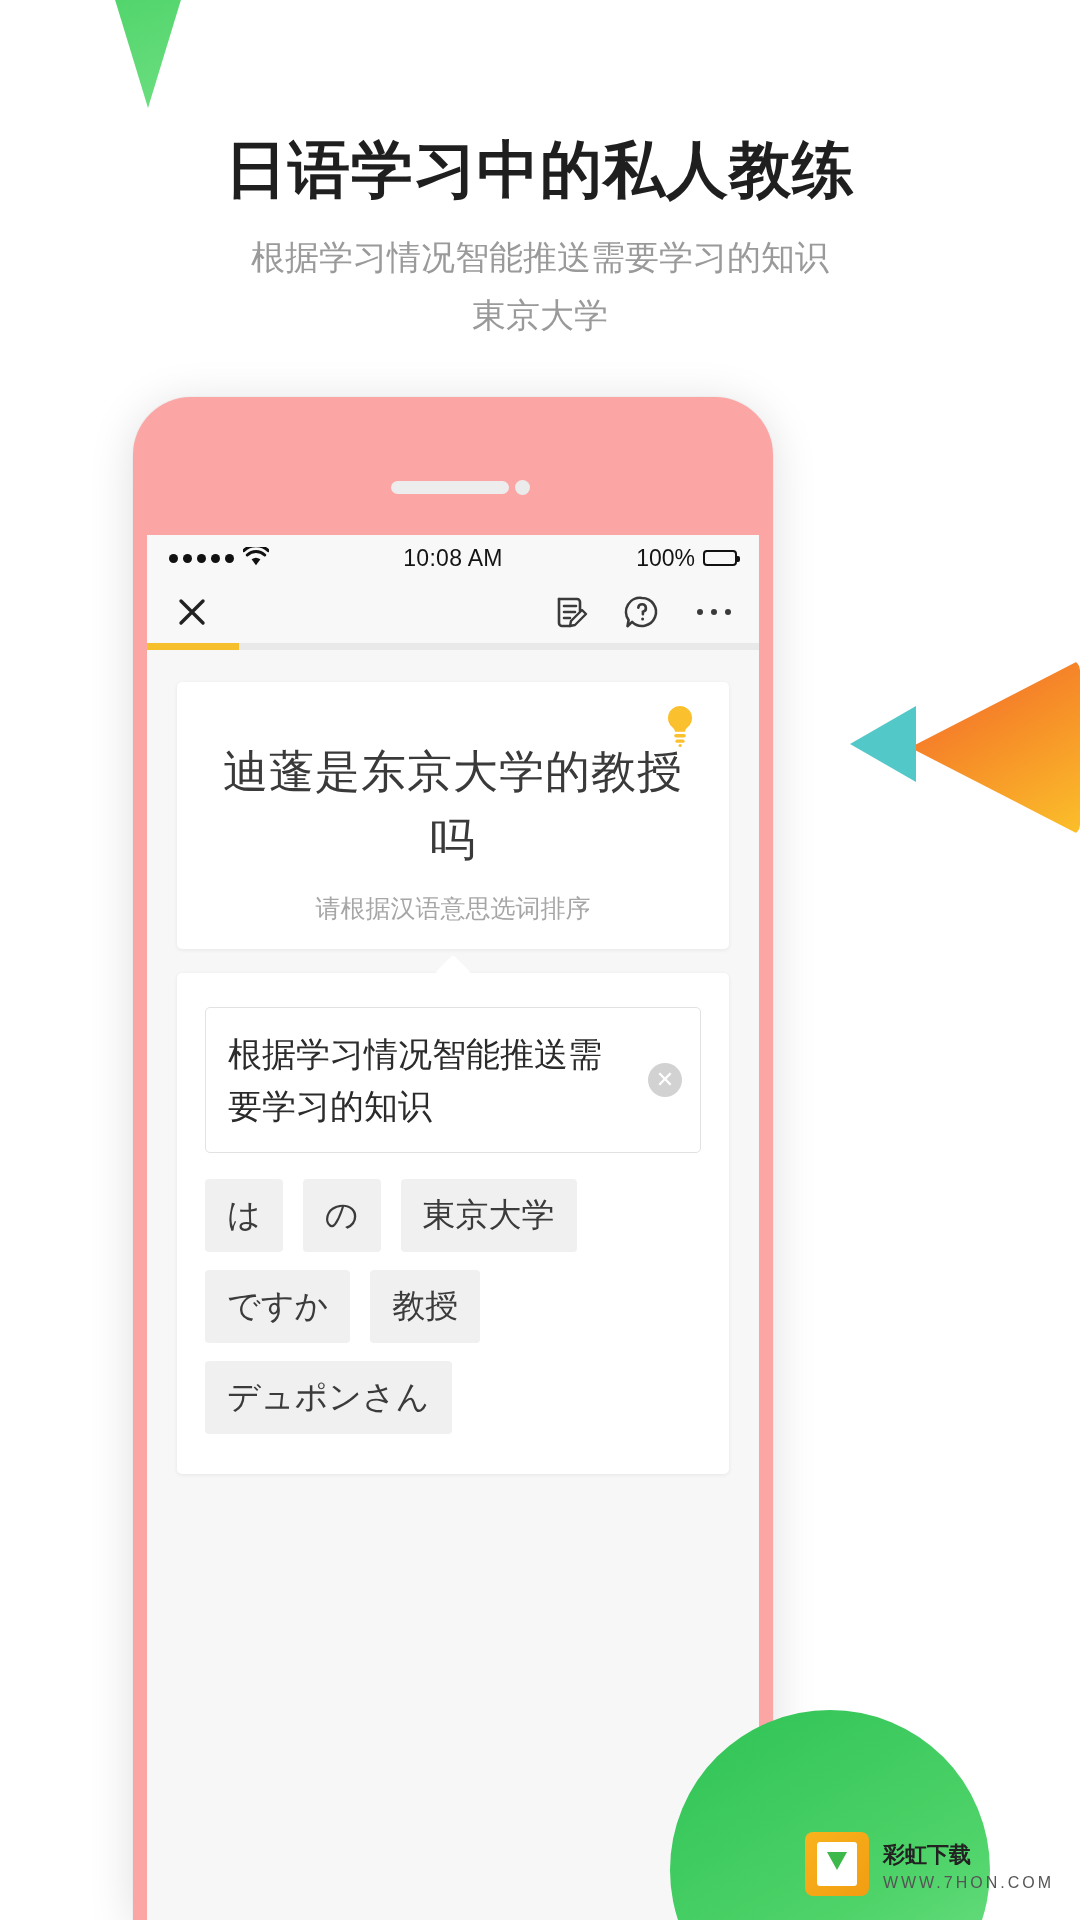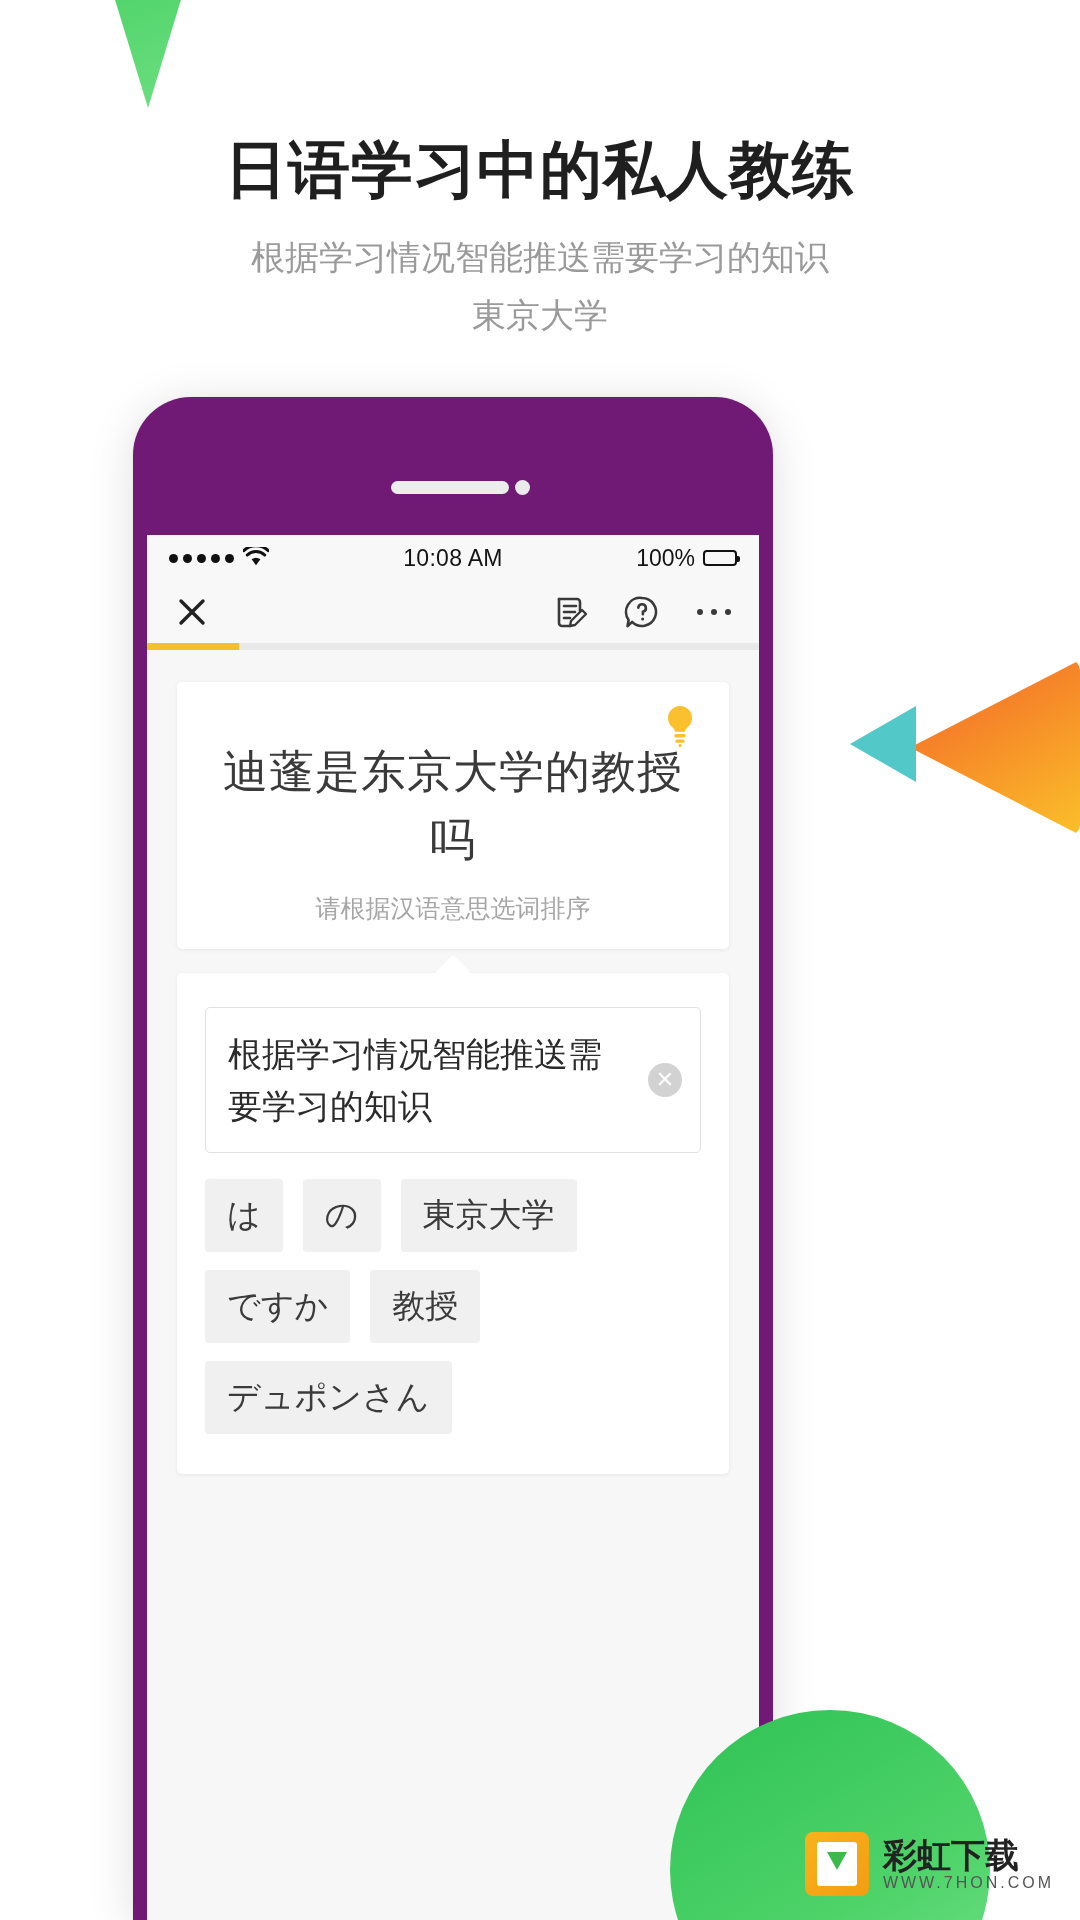--- a/index.html
+++ b/index.html
@@ -51,21 +51,21 @@
   .subtitle {
     position: absolute; left: 0; right: 0; top: 228px;
     text-align: center;
     font-size: 34px; color: #9a9a9a; line-height: 58px;
   }
 
   
   .phone {
     position: absolute; left: 133px; top: 397px;
     width: 640px; height: 1523px;
-    background: #701a75;
+    background: #fca5a5;
     border-radius: 58px 58px 0 0;
     box-shadow: 0 6px 46px rgba(0,0,0,0.13), 0 0 0 1px rgba(0,0,0,0.025);
   }
   .phone-top {
     position: absolute; left: 0; right: 0; top: 0; height: 138px;
   }
   .speaker {
     position: absolute; left: 50%; top: 84px; transform: translateX(-62px);
     width: 118px; height: 13px; border-radius: 7px; background: #ededed;
   }
@@ -175,21 +175,21 @@
     position: absolute; left: 12px; top: 10px; width: 40px; height: 44px;
     background: #fff; border-radius: 3px;
   }
   .wm-logo .arrow {
     position: absolute; left: 22px; top: 20px;
     width: 0; height: 0;
     border-left: 10px solid transparent; border-right: 10px solid transparent;
     border-top: 18px solid #3db84a;
   }
   .wm-text { text-align: left; }
-  .wm-title { font-size: 34px; font-weight: bold; color: #222; line-height: 38px; }
+  .wm-title { font-size: 22px; font-weight: bold; color: #222; line-height: 38px; }
   .wm-url { font-size: 16px; color: #555; letter-spacing: 3px; }
 </style>
 </head>
 <body>
 
 <div id="page">
 
   <div class="tri-wrap-top">
     <div class="shape"></div>
   </div>

